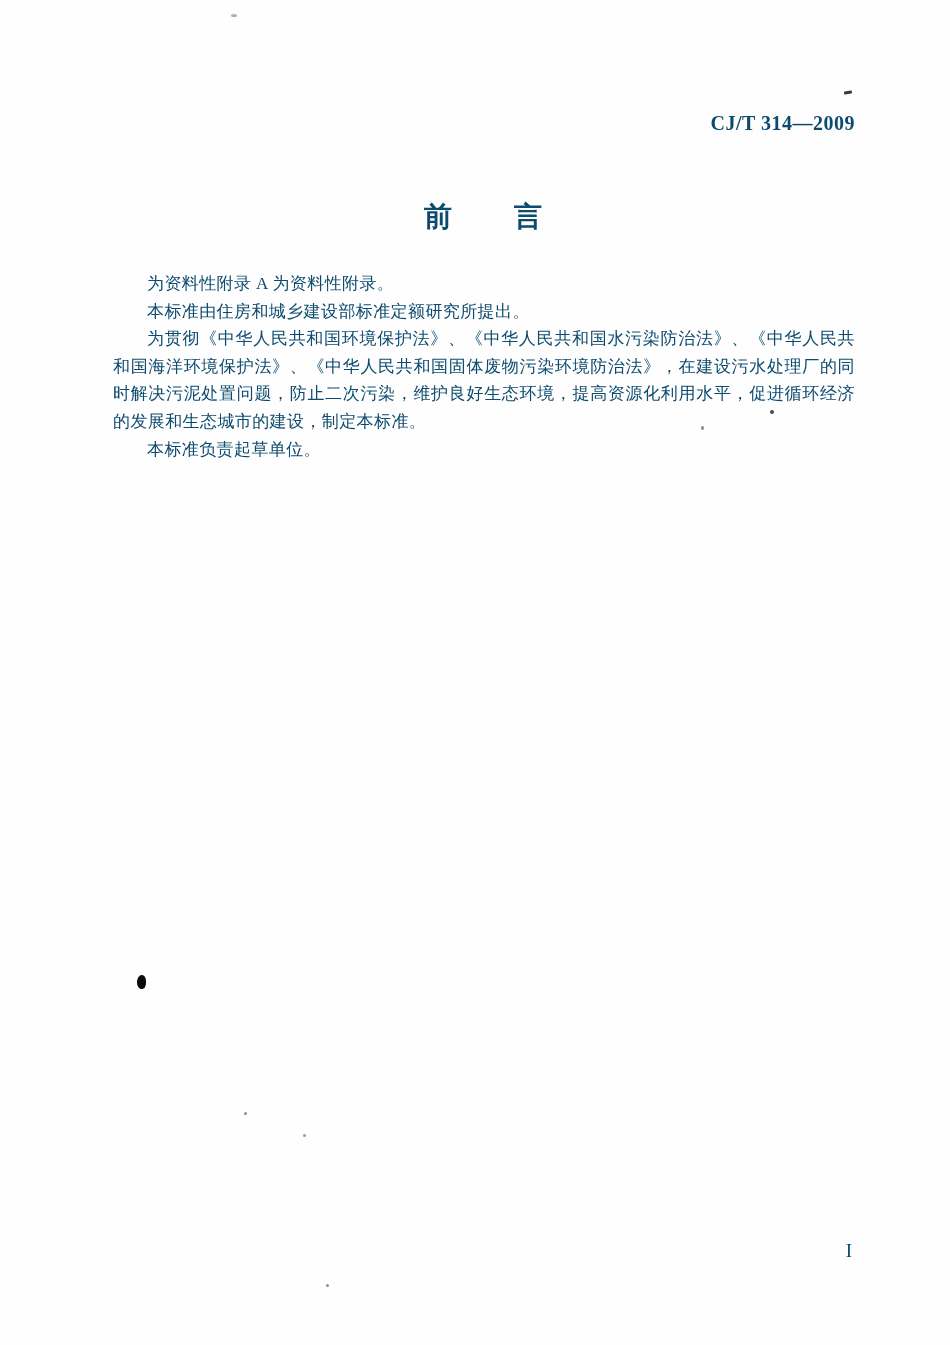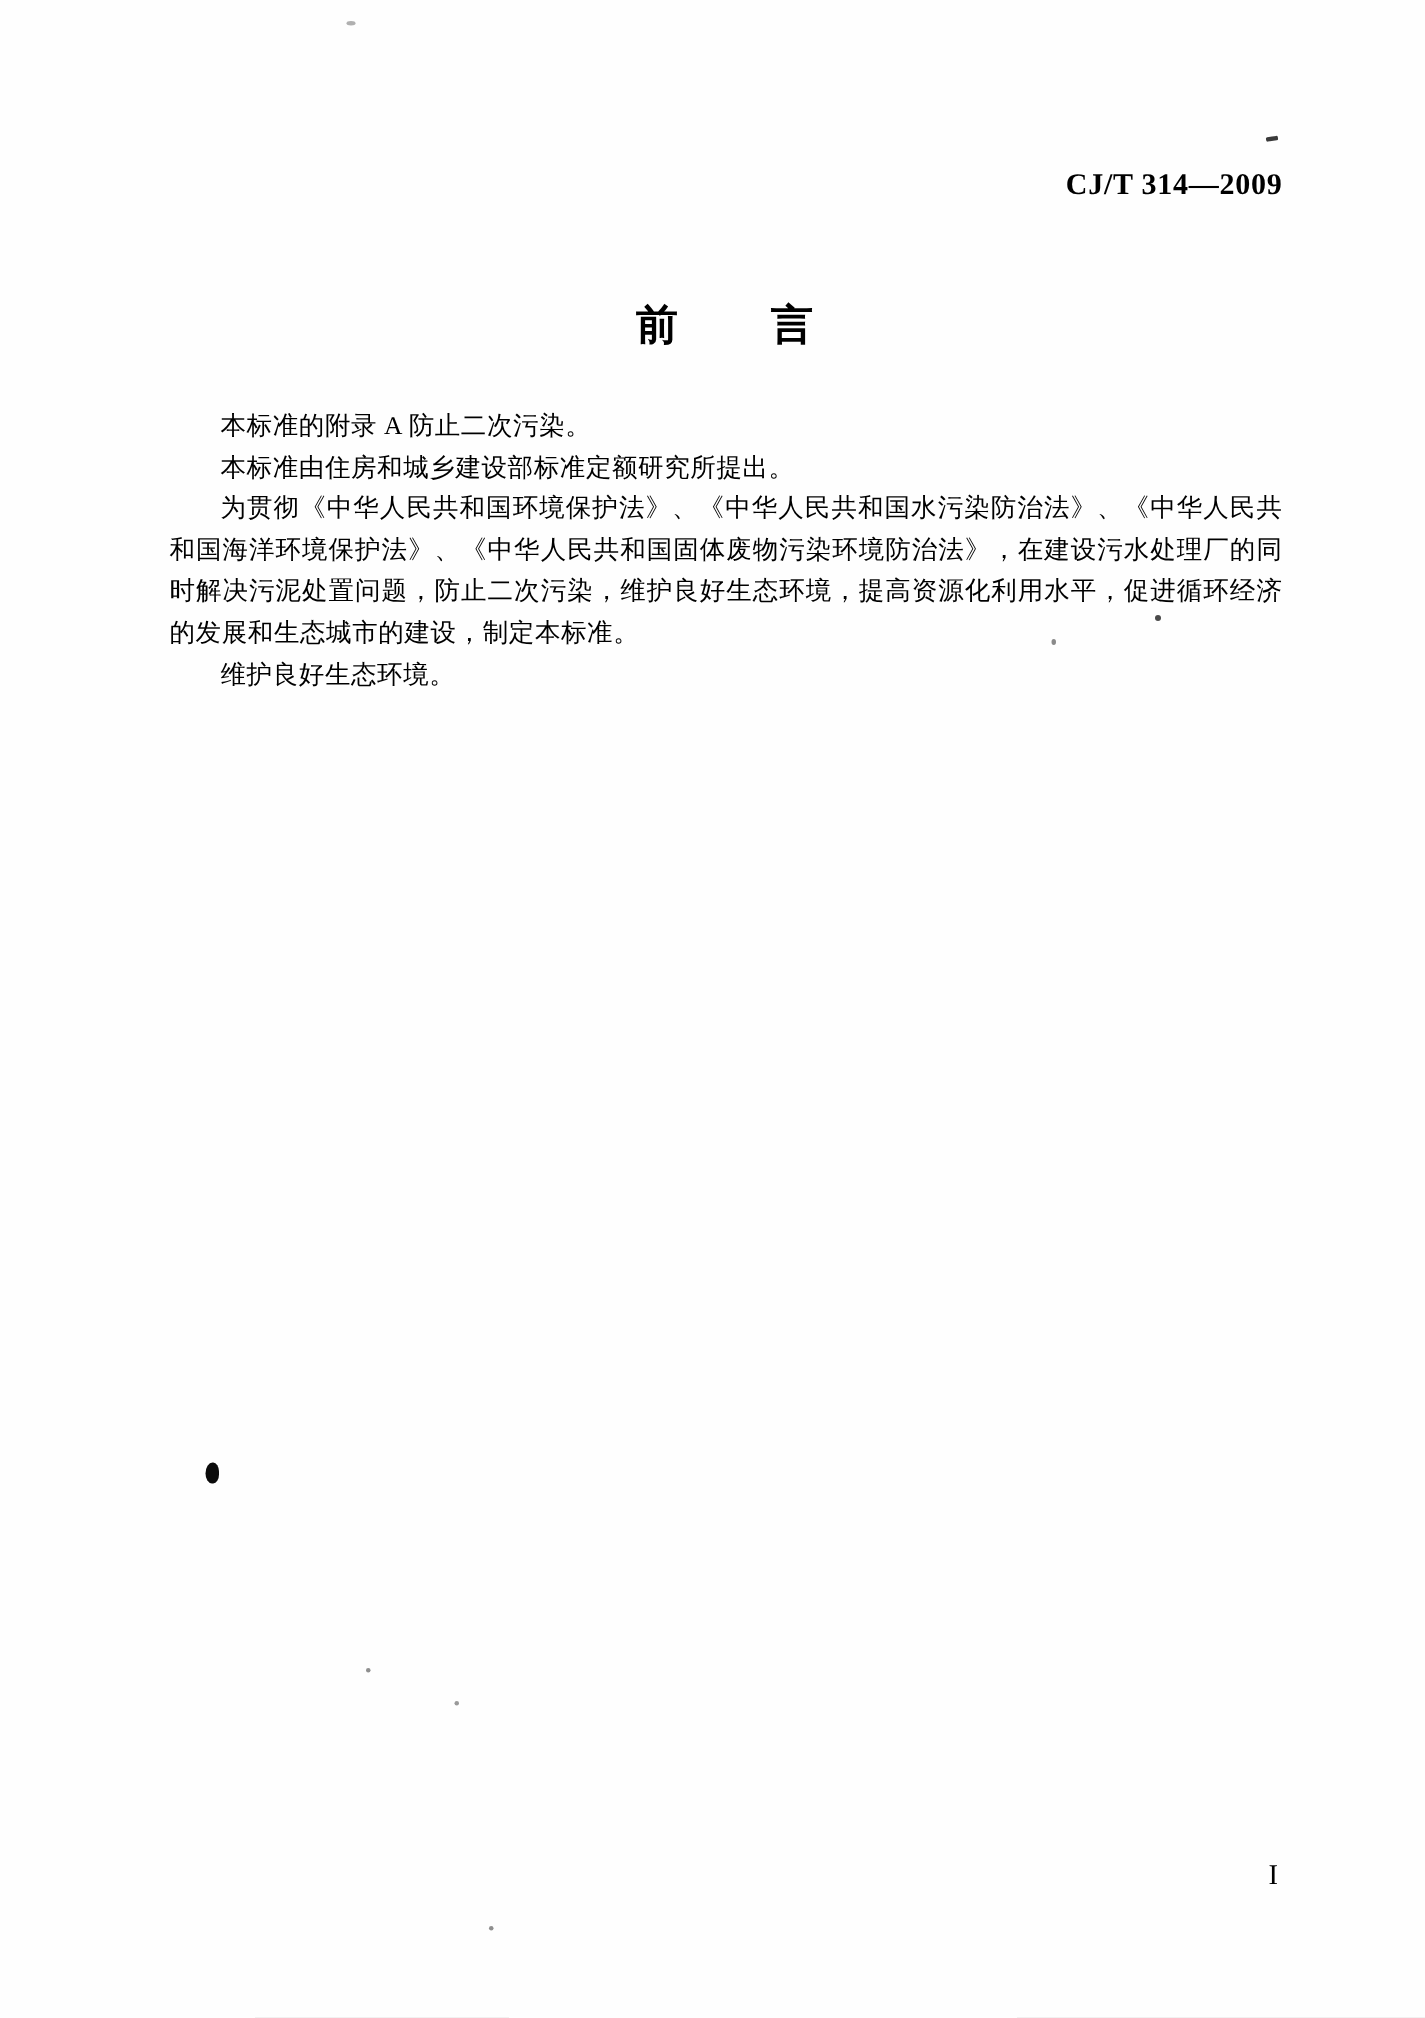--- a/index.html
+++ b/index.html
@@ -8,21 +8,21 @@
     background: #e8e8e8;
   }
   .page {
     position: relative;
     width: 950px;
     height: 1345px;
     margin: 0 auto;
     background: #fefefe;
     overflow: hidden;
     font-family: "Liberation Serif", "DejaVu Serif", serif;
-    color: #000000;
+    color: #0c4a6e;
   }
   .header-code {
     position: absolute;
     top: 112px;
     right: 95px;
     font-size: 20px;
     font-weight: bold;
     letter-spacing: 0.5px;
     font-family: "Liberation Serif", "DejaVu Serif", serif;
   }
@@ -73,24 +73,24 @@
 </head>
 <body>
 
 <div class="page">
 
   <div class="header-code">CJ/T 314—2009</div>
 
   <div class="content">
     <h1 class="doc-title">前　　言</h1>
     <div class="paragraphs">
-        <p>本标准的附录 A 防止二次污染。</p>
+        <p>为资料性附录 A 为资料性附录。</p>
         <p>本标准由住房和城乡建设部标准定额研究所提出。</p>
         <p>为贯彻《中华人民共和国环境保护法》、《中华人民共和国水污染防治法》、《中华人民共和国海洋环境保护法》、《中华人民共和国固体废物污染环境防治法》，在建设污水处理厂的同时解决污泥处置问题，防止二次污染，维护良好生态环境，提高资源化利用水平，促进循环经济的发展和生态城市的建设，制定本标准。</p>
-        <p>维护良好生态环境。</p>
+        <p>本标准负责起草单位。</p>
       </div>
   </div>
 
   <div class="page-number">I</div>
 
   <div class="artifact speck" style="left:231px; top:14px; width:6px; height:3px; background:#b0b0b0;"></div>
   <div class="artifact dash" style="left:844px; top:91px; width:8px; height:3px; background:#3a3a3a;"></div>
   <div class="artifact speck" style="left:770px; top:410px; width:4px; height:4px; background:#4a4a4a;"></div>
   <div class="artifact speck" style="left:701px; top:426px; width:3px; height:4px; background:#8a8a8a;"></div>
   <div class="artifact blob" style="left:137px; top:975px; width:9px; height:14px; background:#0b0b0b;"></div>

